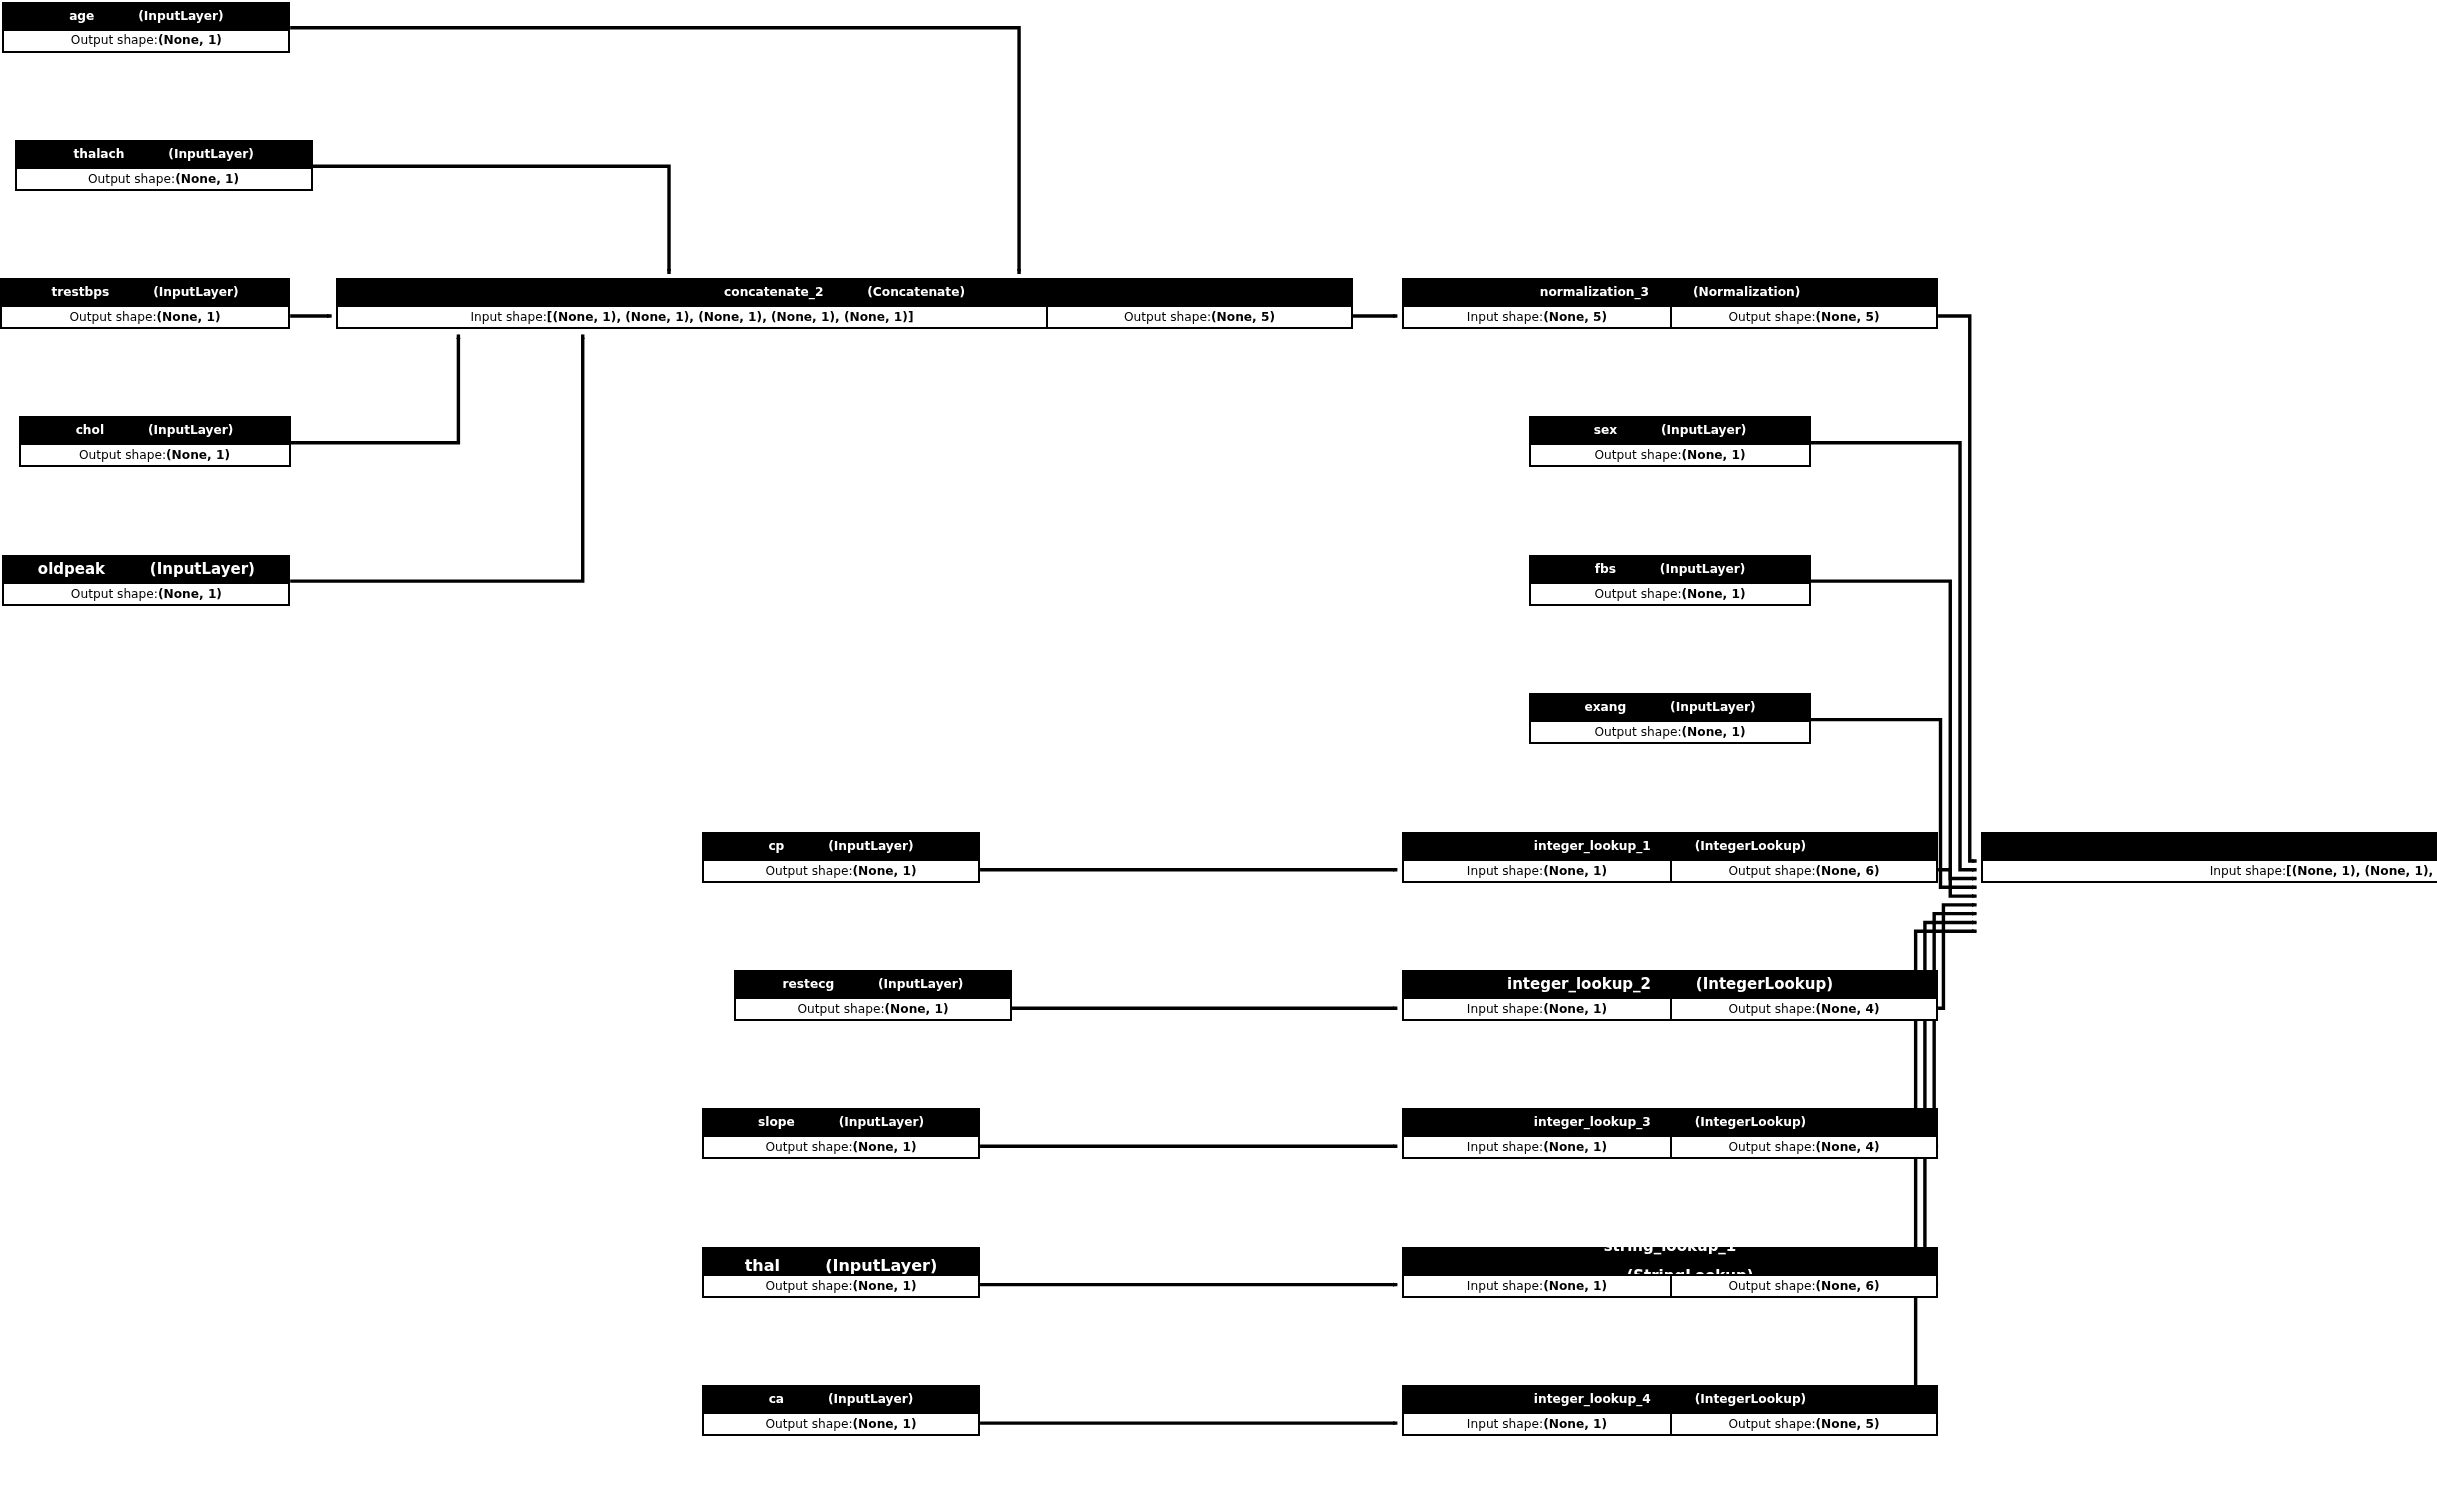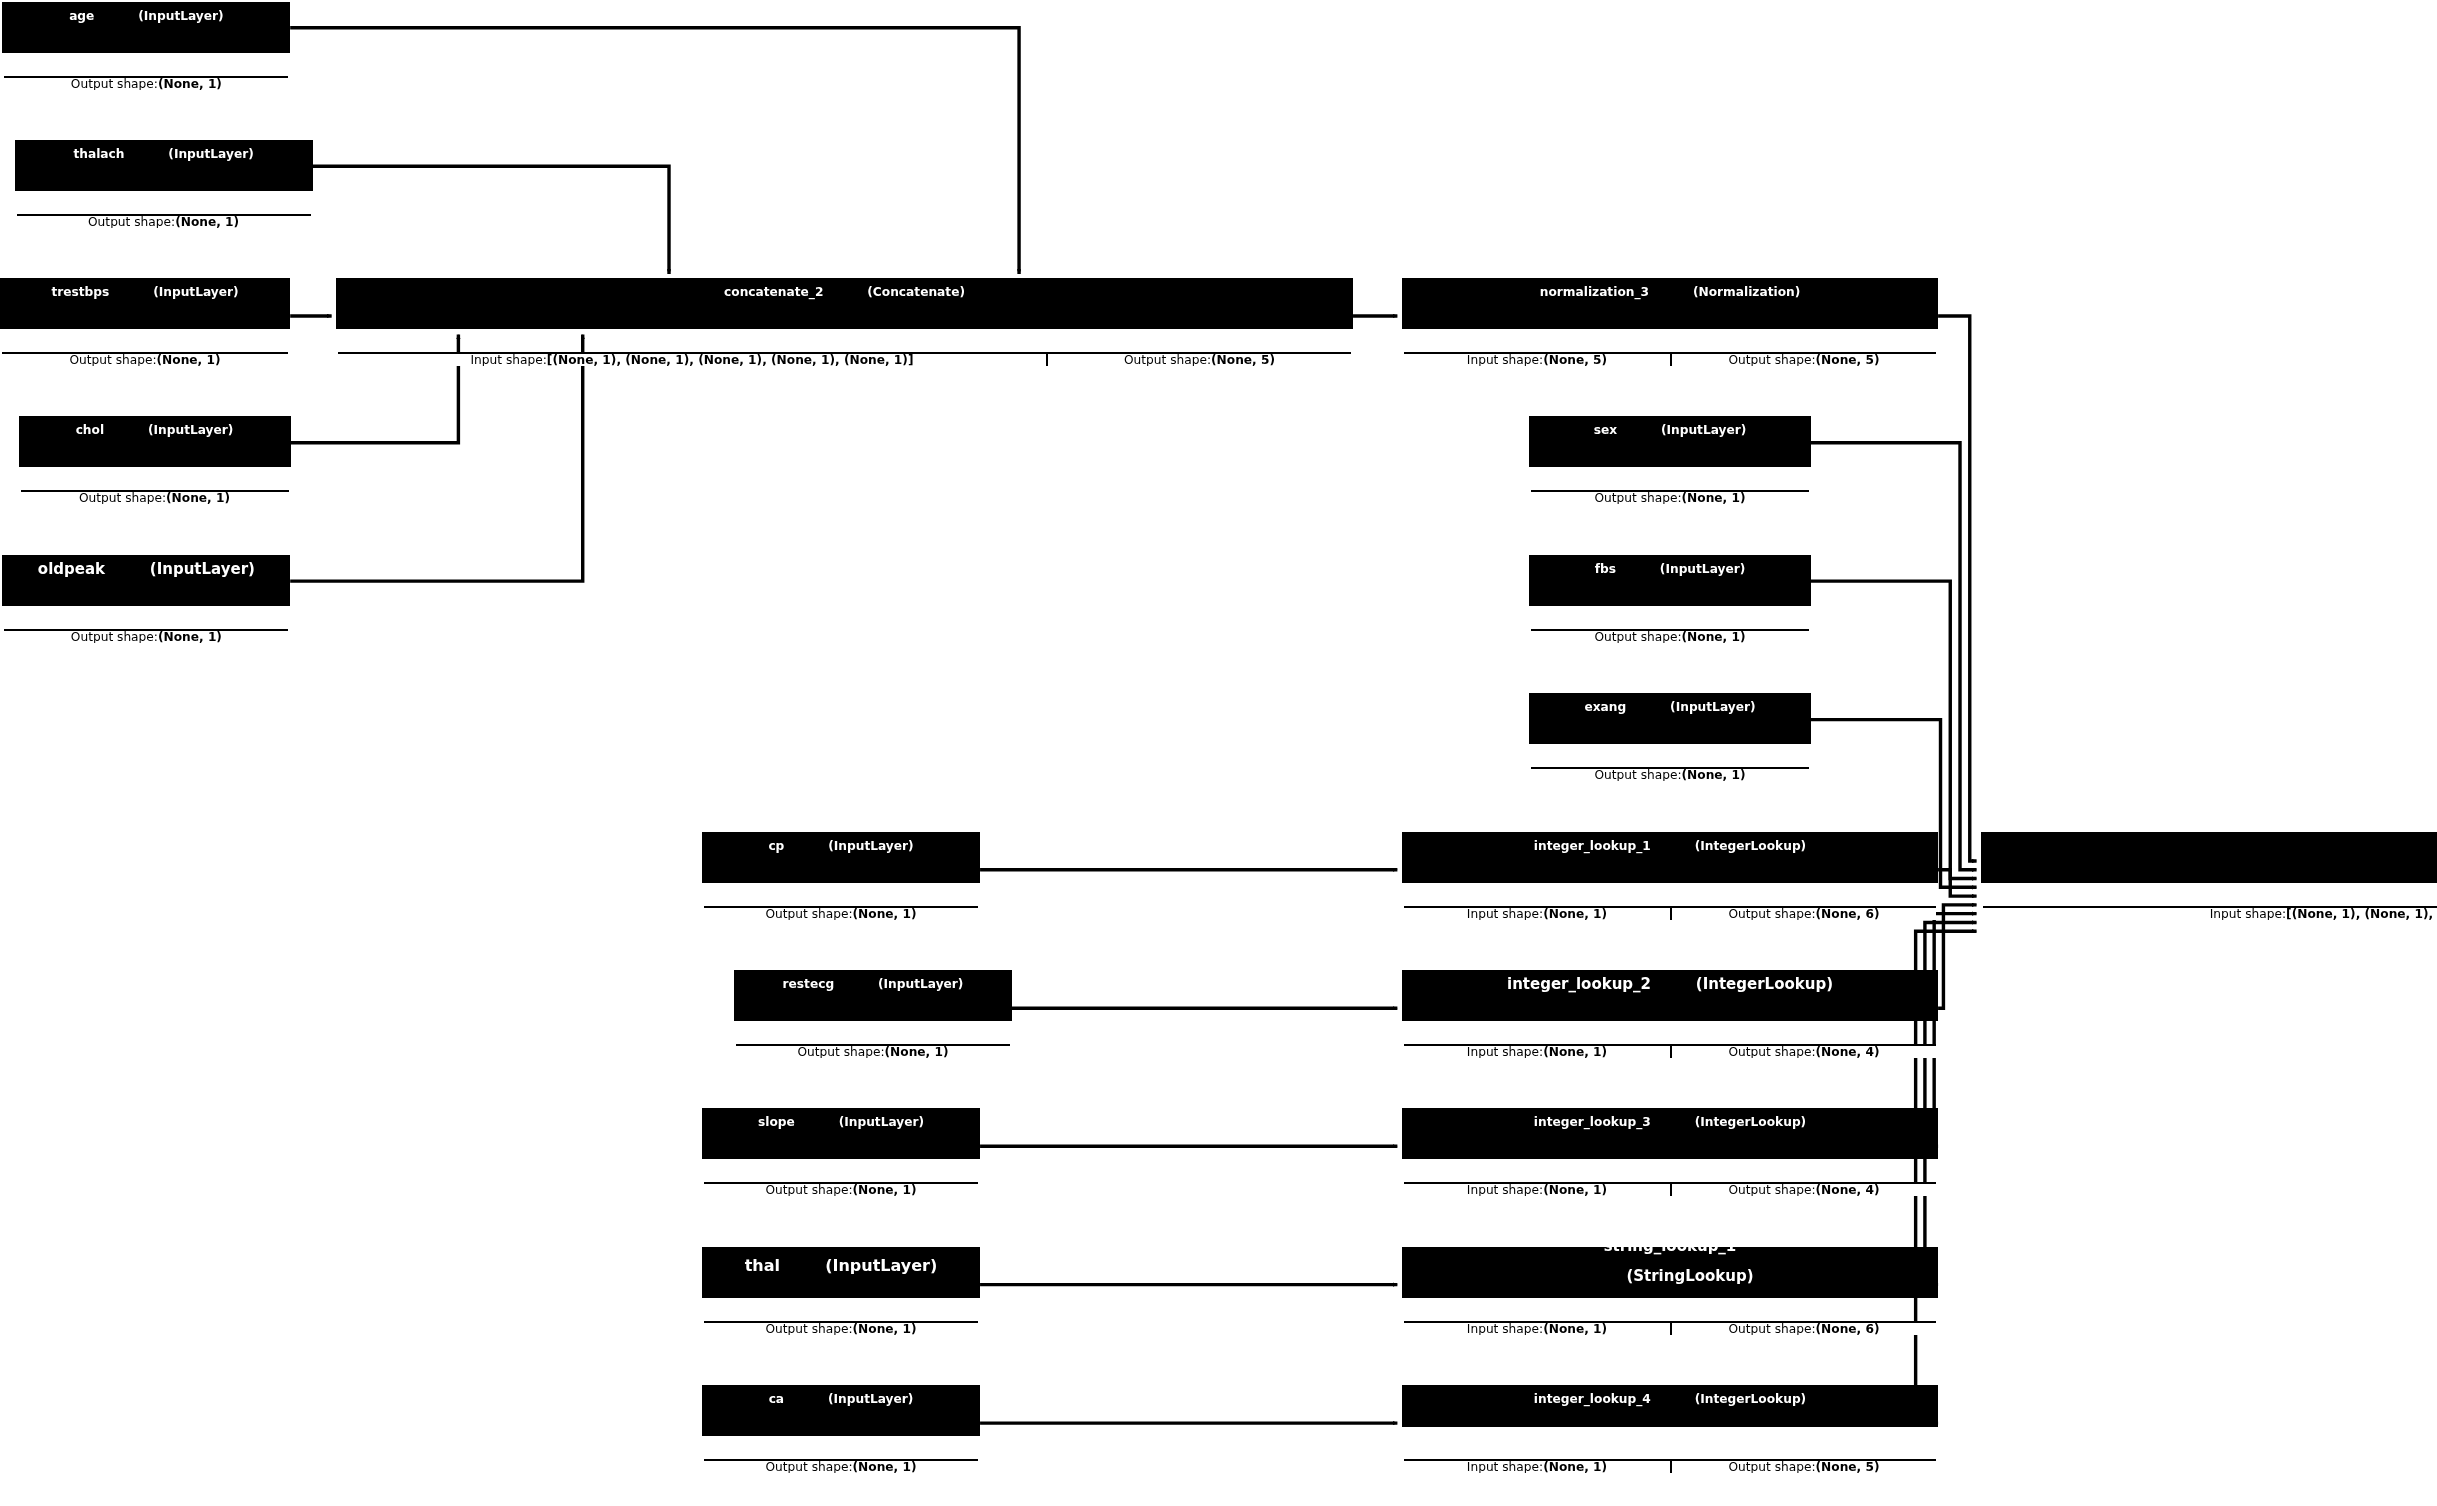--- a/index.html
+++ b/index.html
@@ -46,21 +46,20 @@
   }
   .node-title .ty {
     font-weight: bold;
     margin-left: 40px;
   }
   .node-body {
     display: flex;
     flex: 1 1 auto;
     background: #ec4899;
     border-top: 2.4px solid #000000;
-    margin-top: 47px;
   }
   .cell {
     background: #ffffff;
     color: #000000;
     display: flex;
     align-items: center;
     justify-content: center;
     white-space: nowrap;
     line-height: 1;
     flex: 1 1 auto;
@@ -317,21 +316,21 @@
           <div class="cell" style="flex: 0 0 266px; font-size: 12.2px;">
             <span>Input shape: </span>
             <b>(None, 1)</b>
           </div>
           <div class="cell" style="font-size: 12.2px;">
             <span>Output shape: </span>
             <b>(None, 6)</b>
           </div>
         </div>
       </div>
-      <div class="node" style="left: 1402px; top: 1385px; width: 536px; height: 42px;">
+      <div class="node" style="left: 1402px; top: 1385px; width: 536px; height: 51px;">
         <div class="node-title" style="height: 25px; font-size: 12.2px;"><span class="nm">integer_lookup_4</span>&nbsp;<span class="ty">(IntegerLookup)</span></div>
         <div class="node-body">
           <div class="cell" style="flex: 0 0 266px; font-size: 12.2px;">
             <span>Input shape: </span>
             <b>(None, 1)</b>
           </div>
           <div class="cell" style="font-size: 12.2px;">
             <span>Output shape: </span>
             <b>(None, 5)</b>
           </div>

